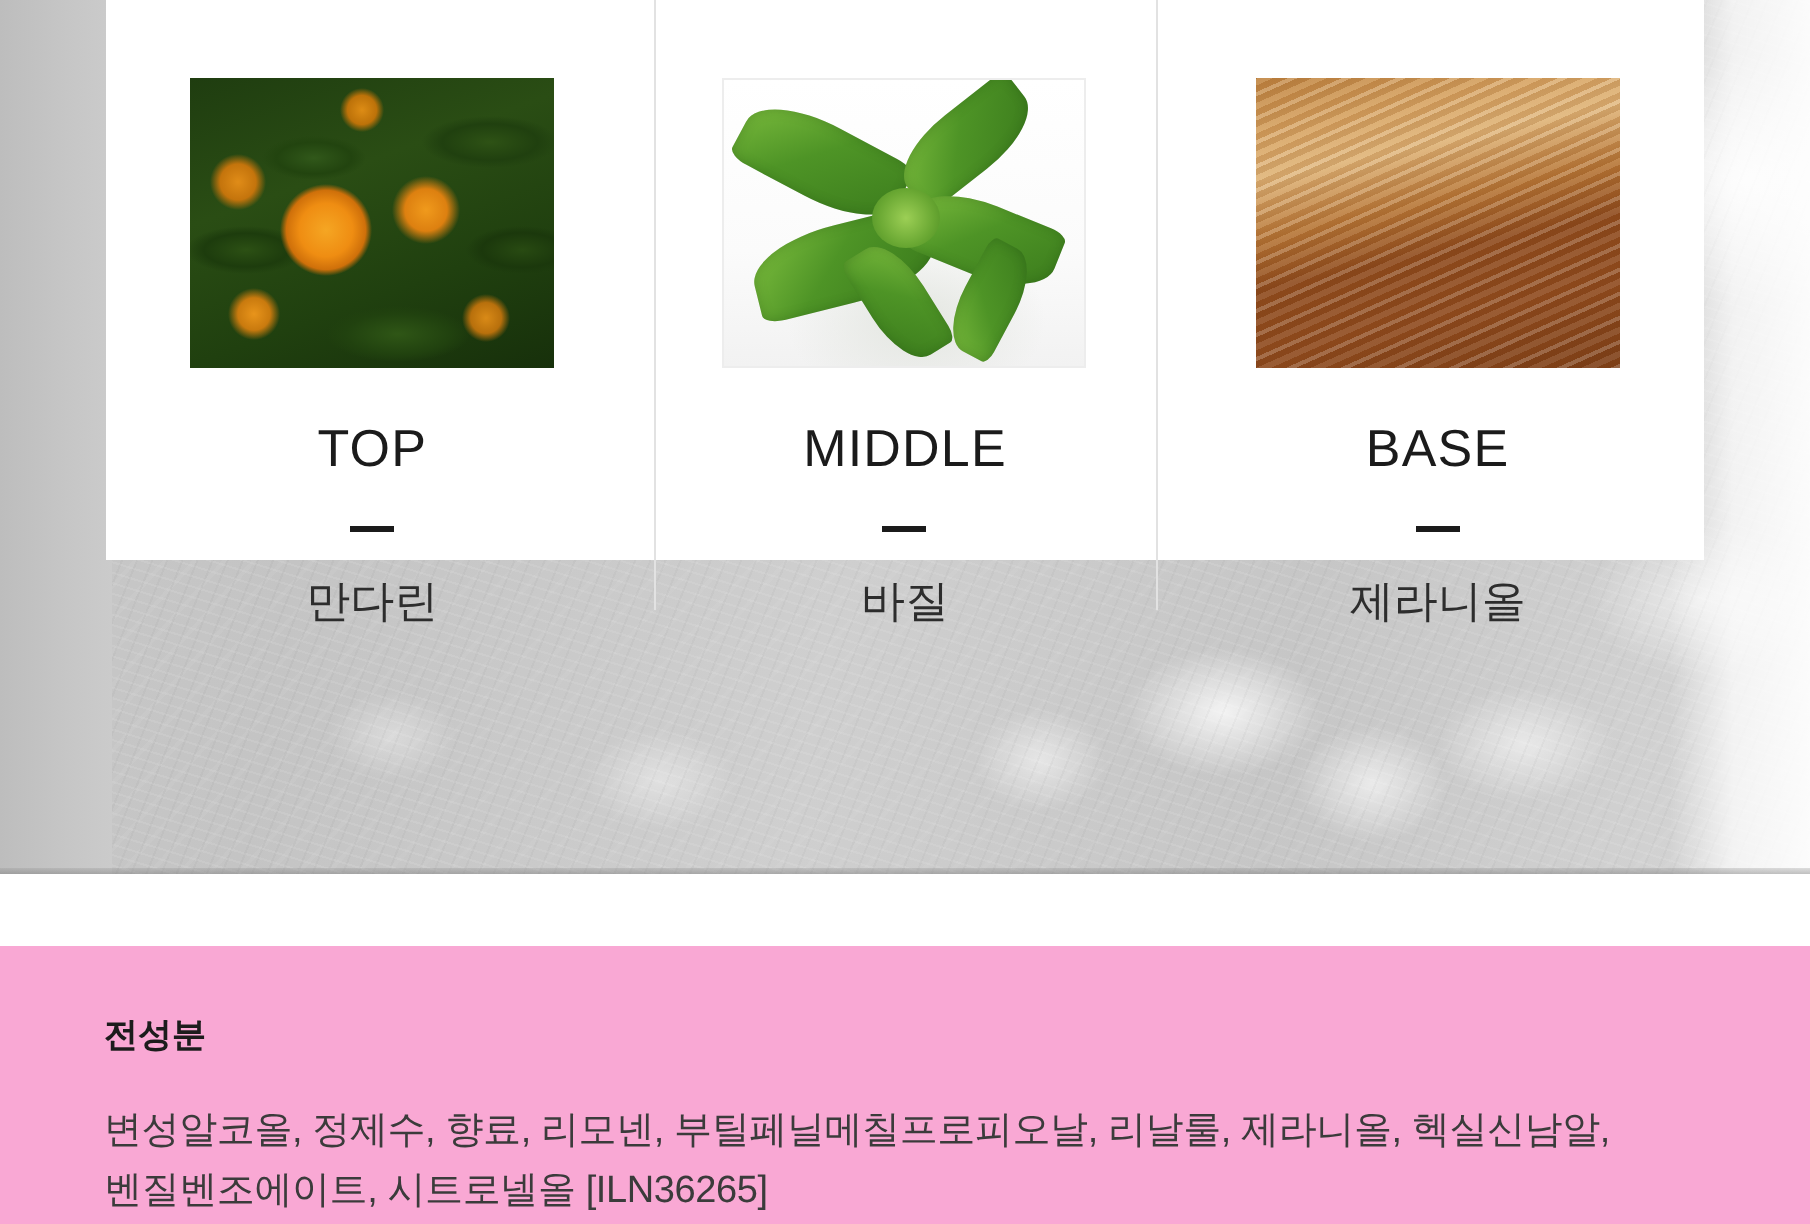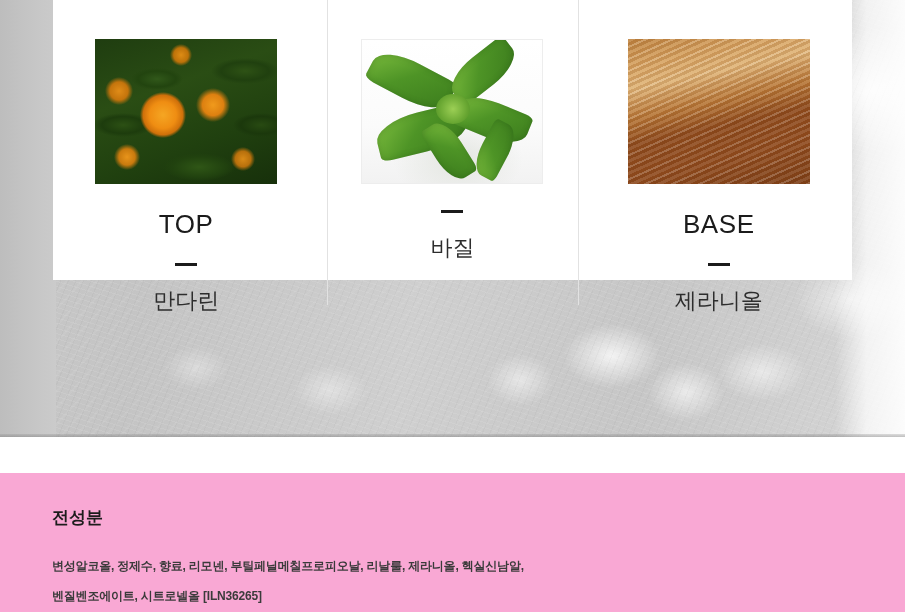--- a/index.html
+++ b/index.html
@@ -210,22 +210,22 @@
     left: 52px; top: 36px;
     font-size: 17px;
     font-weight: 700;
     color: #1c1c1c;
     line-height: 1;
   }
   .ingredients-body {
     position: absolute;
     left: 52px; top: 78px;
     width: 800px;
-    font-size: 12px;
-    font-weight: 700;
+    font-size: 19px;
+    font-weight: 400;
     color: #3b3b3b;
     line-height: 30px;
     letter-spacing: -0.2px;
     white-space: pre-line;
   }
 </style>
 </head>
 <body>
 
 <div class="stage">
@@ -255,20 +255,21 @@
         <div class="img-basil">
           <div class="leaf l1"></div>
           <div class="leaf l2"></div>
           <div class="leaf l3"></div>
           <div class="leaf l4"></div>
           <div class="leaf l5"></div>
           <div class="leaf l6"></div>
           <div class="leaf-core"></div>
         </div>
       </div>
+      <div class="note-title">MIDDLE</div>
       <div class="note-rule"></div>
       <div class="note-name">바질</div>
     </div>
 
     <div class="note-col">
       <div class="note-thumb">
         <div class="img-wood"></div>
       </div>
       <div class="note-title">BASE</div>
       <div class="note-rule"></div>

